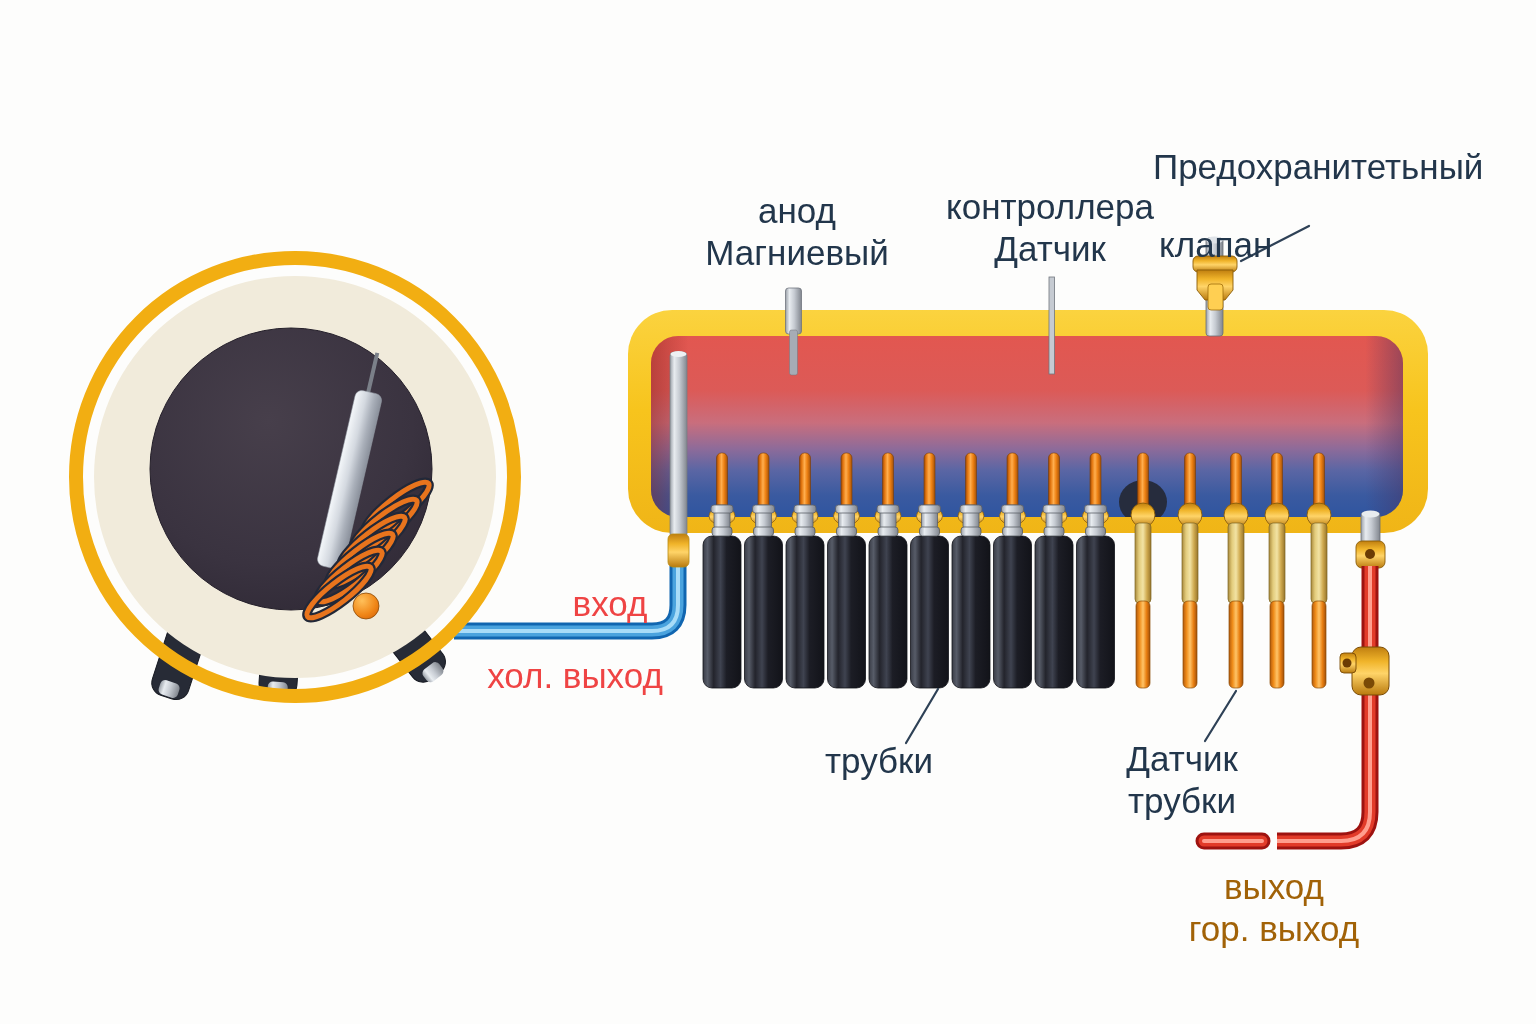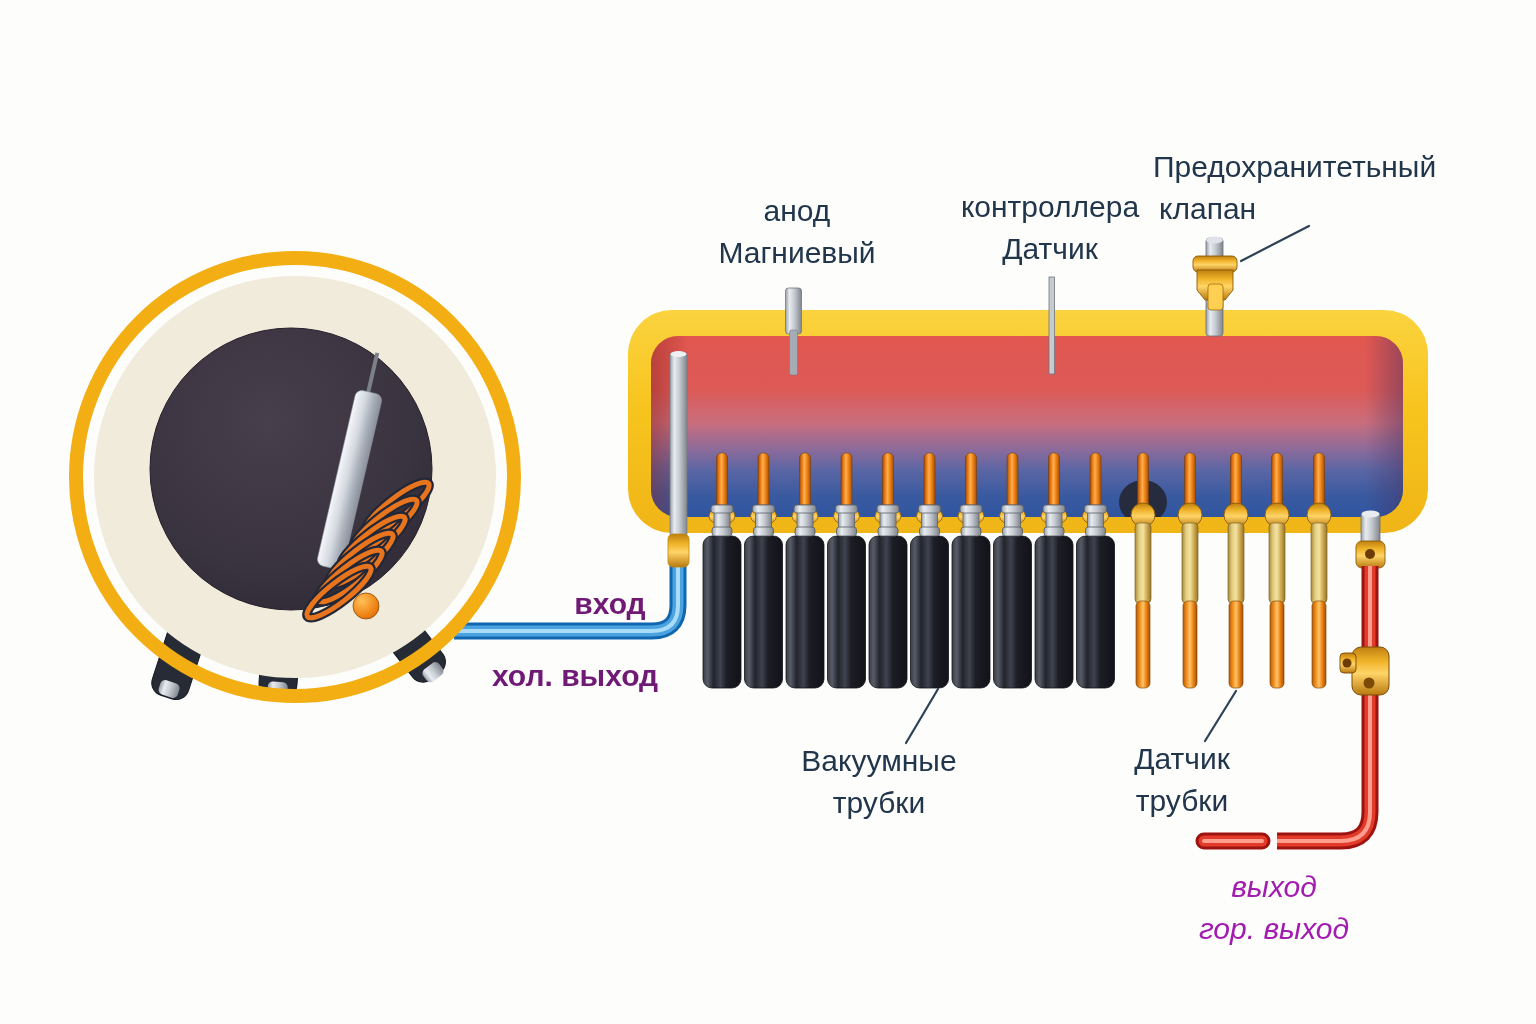--- a/index.html
+++ b/index.html
@@ -2,27 +2,27 @@
 <html><head>
 <meta charset="utf-8">
 <style>
   html,body{margin:0;padding:0;background:#fff;}
   .stage{
     position:relative;width:1536px;height:1024px;background:#fdfdfc;overflow:hidden;
     font-family:"Liberation Sans",sans-serif;
   }
   svg{position:absolute;left:0;top:0;}
   .lbl{
-    position:absolute;font-size:30px;line-height:42px;text-align:center;
+    position:absolute;font-size:35px;line-height:42px;text-align:center;
     color:#22364b;white-space:nowrap;
   }
   .lbl div{pointer-events:none;}
   .lbl.left{text-align:left;}
-  .lbl.blue{color:#701a75;font-weight:bold;}
-  .lbl.red{color:#a21caf;font-style:italic;}
+  .lbl.blue{color:#ef4444;}
+  .lbl.red{color:#a16207;}
 </style>
 </head>
 <body>
 
 <div class="stage">
 
 <svg width="1536" height="1024" viewBox="0 0 1536 1024">
   <defs>
     <linearGradient id="tankGrad" x1="0" y1="0" x2="0" y2="1">
       <stop offset="0" stop-color="#e25750"></stop>
@@ -336,32 +336,31 @@
   <div>Магниевый</div>
 </div>
 
 <div class="lbl" style="left:925px;top:186px;width:250px;">
   <div>контроллера</div>
   <div>Датчик</div>
 </div>
 
 <div class="lbl left" style="left:1153px;top:146px;width:360px;">
   <div>Предохранитетьный</div>
-  <div style="padding-left:6px;">клапан</div>
+  <div style="padding-left:6px;margin-top:36px;">клапан</div>
 </div>
 
 <div class="lbl blue" style="left:550px;top:583px;width:120px;">
   <div>вход</div>
 </div>
 <div class="lbl blue" style="left:475px;top:655px;width:200px;">
   <div>хол. выход</div>
 </div>
 
 <div class="lbl" style="left:754px;top:740px;width:250px;">
-  <div>Вакуумные</div>
   <div>трубки</div>
 </div>
 
 <div class="lbl" style="left:1057px;top:738px;width:250px;">
   <div>Датчик</div>
   <div>трубки</div>
 </div>
 
 <div class="lbl red" style="left:1164px;top:866px;width:220px;">
   <div>выход</div>

